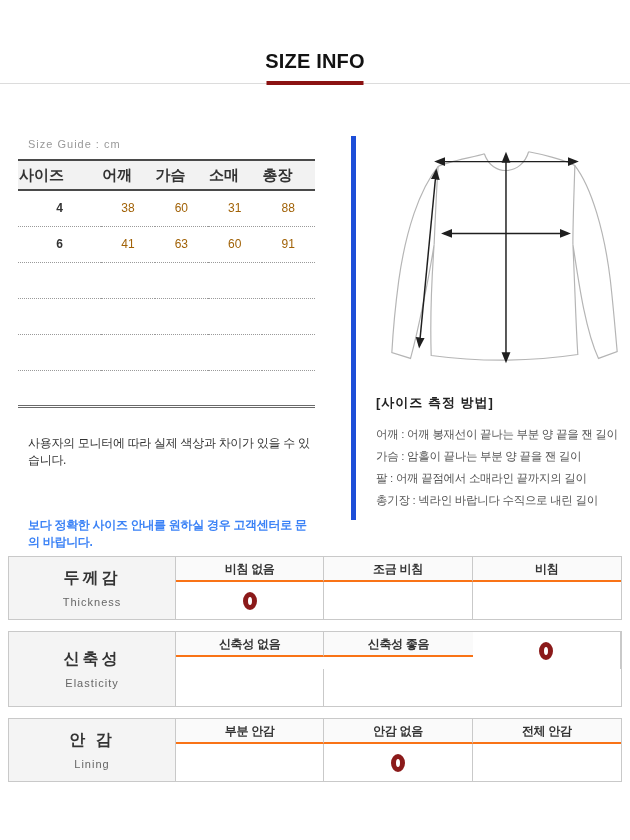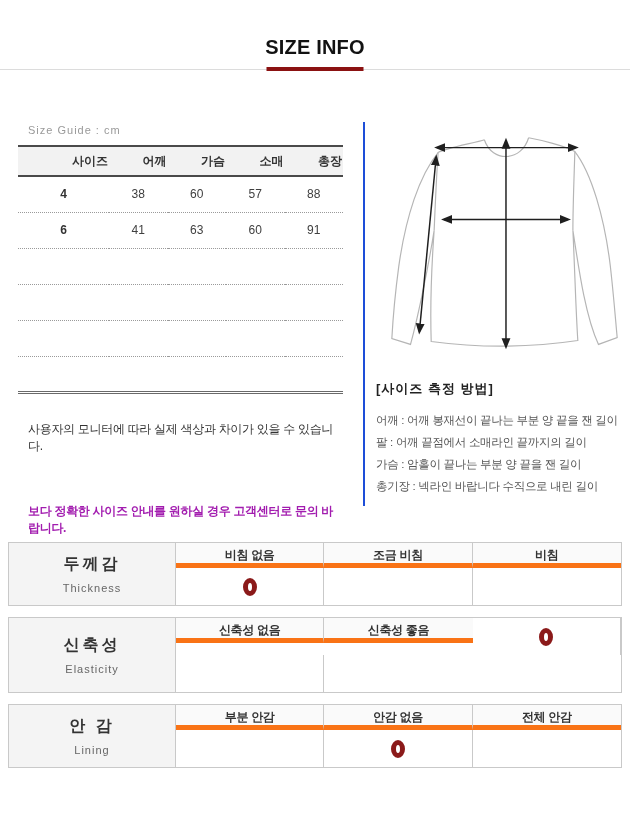--- a/index.html
+++ b/index.html
@@ -2,41 +2,41 @@
 <html><head>
 <meta charset="utf-8">
 <style>
   * { box-sizing: border-box; }
   html, body { margin: 0; padding: 0; background: #fff; }
   .page {
     width: 630px; height: 840px; position: relative; background: #fff;
     font-family: "Liberation Sans", "DejaVu Sans", sans-serif; overflow: hidden;
   }
   
-  .header { padding-top: 36px; text-align: center; }
+  .header { padding-top: 50px; text-align: center; }
   .title { font-size: 20px; font-weight: bold; color: #121212; letter-spacing: 0.2px; }
   .rule { position: relative; margin-top: 10px; height: 1px; background: #dcdcdc; }
   .rule-accent {
     position: absolute; left: 50%; transform: translateX(-50%);
     top: -2px; width: 97px; height: 4px;
   }
   
-  .content { display: flex; margin-top: 52px; height: 384px; }
+  .content { display: flex; margin-top: 52px; height: 384px; gap: 16px; }
   .left  { width: 365px; padding: 0 20px 0 18px; }
-  .right { flex: 1; border-left: 2px solid #1d4ed8; padding: 2px 2px 0 11px; }
+  .right { flex: 1; border-left: 5px solid #1d4ed8; padding: 2px 2px 0 20px; }
 
   .size-guide-label { font-size: 11px; color: #999; margin: 2px 0 9px 10px; letter-spacing: 1px; }
 
   table.size-table { width: 100%; border-collapse: collapse; }
   table.size-table thead tr { background: #f2f2f2; }
   table.size-table th {
-    font-size: 12px; font-weight: bold; color: #333; height: 30px;
-    border-top: 2px solid #4a4a4a; border-bottom: 2px solid #4a4a4a; text-align: right;
-  }
-  table.size-table td { text-align: center; font-size: 12px; color: #404040; height: 36px; }
+    font-size: 15px; font-weight: bold; color: #333; height: 30px;
+    border-top: 2px solid #4a4a4a; border-bottom: 2px solid #4a4a4a; text-align: left;
+  }
+  table.size-table td { text-align: center; font-size: 12px; color: #a16207; height: 36px; }
   table.size-table tbody tr { border-bottom: 1px dotted #9a9a9a; }
   table.size-table tbody tr.row-last { border-bottom: 3px double #6a6a6a; }
   table.size-table td.size-col { font-weight: bold; color: #333; }
   .col-size { width: 28%; } .col-m { width: 18%; }
 
   .notes { margin: 27px 0 0 10px; }
   .notes p { margin: 0 0 11px; font-size: 12px; color: #333; letter-spacing: -0.3px; }
   .notes p.note-red { font-weight: bold; }
 
   
@@ -53,21 +53,21 @@
   }
   .spec-label {
     grid-column: 1; grid-row: 1 / 3; background: #f4f4f4; border-right: 1px solid #c9c9c9;
     display: flex; flex-direction: column; align-items: center; justify-content: center; gap: 7px;
   }
   .spec-label .ko { font-size: 16px; font-weight: bold; color: #333; letter-spacing: 3px; }
   .spec-label .en { font-size: 11px; color: #666; letter-spacing: 1px; }
   .spec-head {
     height: 25px; line-height: 25px; text-align: center; background: #fafafa;
     font-size: 12px; font-weight: bold; color: #333;
-    border-right: 1px solid #c9c9c9; border-bottom: 5px solid #f97316; letter-spacing: -0.3px;
+    border-right: 1px solid #c9c9c9; border-bottom: 2px solid #f97316; letter-spacing: -0.3px;
   }
   .spec-head.last, .spec-cell.last { border-right: none; }
   .spec-cell {
     height: 37px; border-right: 1px solid #c9c9c9;
     display: flex; align-items: center; justify-content: center;
   }
   .marker {
     width: 14px; height: 18px; border: 5px solid #8b1a1a; border-radius: 50%; display: none;
   }
 </style>
@@ -96,21 +96,21 @@
             <th class="col-m">가슴</th>
             <th class="col-m">소매</th>
             <th class="col-m">총장</th>
           </tr>
         </thead>
         <tbody>
           <tr>
             <td class="size-col">4</td>
             <td>38</td>
             <td>60</td>
-            <td>57</td>
+            <td>31</td>
             <td>88</td>
           </tr>
           <tr>
             <td class="size-col">6</td>
             <td>41</td>
             <td>63</td>
             <td>60</td>
             <td>91</td>
           </tr>
           <tr>
@@ -123,21 +123,21 @@
               <td colspan="5">&nbsp;</td>
             </tr>
           <tr class="row-last">
               <td colspan="5">&nbsp;</td>
             </tr>
         </tbody>
       </table>
 
       <div class="notes">
         <p>사용자의 모니터에 따라 실제 색상과 차이가 있을 수 있습니다.</p>
-        <p class="note-red" style="color: #a21caf; margin-top: 48px;">보다 정확한 사이즈 안내를 원하실 경우 고객센터로 문의 바랍니다.</p>
+        <p class="note-red" style="color: #3b82f6; margin-top: 48px;">보다 정확한 사이즈 안내를 원하실 경우 고객센터로 문의 바랍니다.</p>
       </div>
     </div>
 
     <div class="right">
       <svg class="shirt-svg" viewBox="0 0 250 250" aria-hidden="true">
         <defs>
           <marker id="ah" markerWidth="9" markerHeight="9" refX="5.5" refY="4" orient="auto-start-reverse">
             <path d="M0,1 L7.5,4 L0,7 z" fill="#1f1f1f"></path>
           </marker>
         </defs>
@@ -153,22 +153,22 @@
           <line x1="56" y1="24" x2="197" y2="24" marker-start="url(#ah)" marker-end="url(#ah)"></line>
           <line x1="63" y1="97" x2="189" y2="97" marker-start="url(#ah)" marker-end="url(#ah)"></line>
           <line x1="126" y1="17" x2="126" y2="226" marker-start="url(#ah)" marker-end="url(#ah)"></line>
           <line x1="55" y1="34" x2="38" y2="211" marker-start="url(#ah)" marker-end="url(#ah)"></line>
         </g>
       </svg>
 
       <div class="measure">
         <div class="measure-heading">[사이즈 측정 방법]</div>
         <div class="measure-line">어깨 : 어깨 봉재선이 끝나는 부분 양 끝을 잰 길이</div>
+        <div class="measure-line">가슴 : 암홀이 끝나는 부분 양 끝을 잰 길이</div>
         <div class="measure-line">팔 : 어깨 끝점에서 소매라인 끝까지의 길이</div>
-        <div class="measure-line">가슴 : 암홀이 끝나는 부분 양 끝을 잰 길이</div>
         <div class="measure-line">총기장 : 넥라인 바랍니다 수직으로 내린 길이</div>
       </div>
     </div>
   </div>
 
   <div class="specs">
 
     <div class="spec-table">
       <div class="spec-label">
         <span class="ko">두께감</span>

